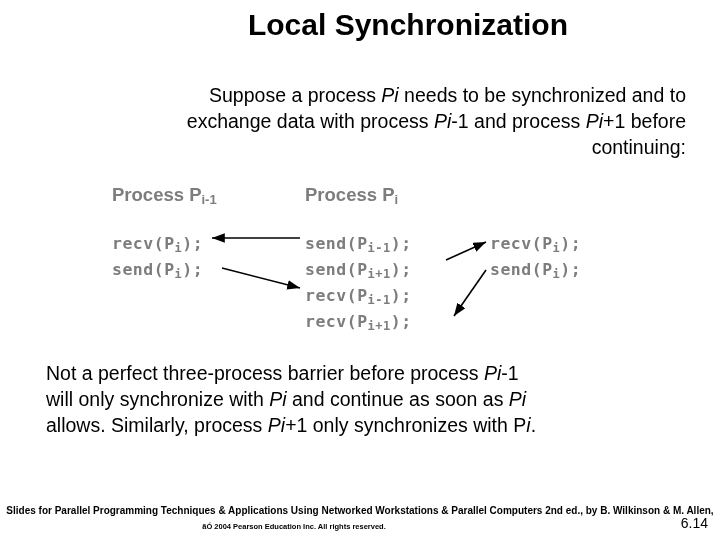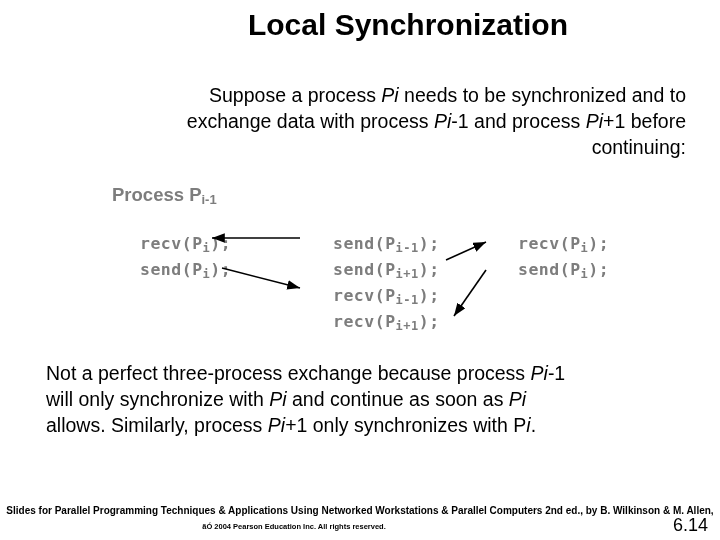--- a/index.html
+++ b/index.html
@@ -72,21 +72,20 @@
     top: 3px;
   }
   .code {
     position: absolute;
     font-family: "DejaVu Sans Mono", monospace;
     font-size: 16.5px;
     font-weight: bold;
     color: #7d7d7d;
     white-space: nowrap;
     letter-spacing: 0.5px;
-    margin-left: 28px;
   }
   .code sub {
     font-size: 12px;
     vertical-align: baseline;
     position: relative;
     top: 3px;
   }
   .arrows {
     position: absolute;
     left: 0;
@@ -113,40 +112,41 @@
     width: 588px;
     text-align: center;
     font-size: 7.5px;
     font-weight: bold;
     color: #000000;
   }
   .pagenum {
     position: absolute;
     right: 12px;
     top: 515px;
-    font-size: 18px;
+    font-size: 14px;
     color: #000000;
   }
 </style>
 </head>
 <body>
 
 <div class="slide">
 
   <div class="title">Local Synchronization</div>
 
   <div class="para para-top">
     <span>Suppose a process </span><span class="it">Pi</span><span> needs to be synchronized and to</span><br>
     <span>exchange data with process </span><span class="it">Pi</span><span>-1 and process </span><span class="it">Pi</span><span>+1 before</span><br>
     <span>continuing:</span>
   </div>
 
   <div class="figure">
 
     <div class="col-head" style="left:0px; top:8px;"><span>Process P</span><sub>i-1</sub></div>
+    <div class="col-head" style="left:193px; top:8px;"><span>Process P</span><sub>i</sub></div>
 
     <div class="code" style="left:0px; top:58px;"><span>recv(P</span><sub>i</sub><span>);</span></div>
     <div class="code" style="left:0px; top:84px;"><span>send(P</span><sub>i</sub><span>);</span></div>
 
     <div class="code" style="left:193px; top:58px;"><span>send(P</span><sub>i-1</sub><span>);</span></div>
     <div class="code" style="left:193px; top:84px;text-align:right;"><span>send(P</span><sub>i+1</sub><span>);</span></div>
     <div class="code" style="left:193px; top:110px;"><span>recv(P</span><sub>i-1</sub><span>);</span></div>
     <div class="code" style="left:193px; top:136px;"><span>recv(P</span><sub>i+1</sub><span>);</span></div>
 
     <div class="code" style="left:378px; top:58px;"><span>recv(P</span><sub>i</sub><span>);</span></div>
@@ -163,21 +163,21 @@
 
       <line x1="334" y1="84" x2="374" y2="66" stroke="#000000" stroke-width="1.6" marker-end="url(#ah)"></line>
 
       <line x1="110" y1="92" x2="188" y2="112" stroke="#000000" stroke-width="1.6" marker-end="url(#ah)"></line>
 
       <line x1="374" y1="94" x2="342" y2="140" stroke="#000000" stroke-width="1.6" marker-end="url(#ah)"></line>
     </svg>
   </div>
 
   <div class="para para-bottom">
-    <span>Not a perfect three-process exchange because process </span><span class="it">Pi</span><span>-1</span><br>
+    <span>Not a perfect three-process barrier before process </span><span class="it">Pi</span><span>-1</span><br>
     <span>will only synchronize with </span><span class="it">Pi</span><span> and continue as soon as </span><span class="it">Pi</span><br>
     <span>allows. Similarly, process </span><span class="it">Pi</span><span>+1 only synchronizes with P</span><span class="it">i</span><span>.</span>
   </div>
 
   <div class="footer1">Slides for Parallel Programming Techniques &amp; Applications Using Networked Workstations &amp; Parallel Computers 2nd ed., by B. Wilkinson &amp; M. Allen,</div>
   <div class="footer2">ãÓ 2004 Pearson Education Inc. All rights reserved.</div>
   <div class="pagenum">6.14</div>
 
 </div>
 

